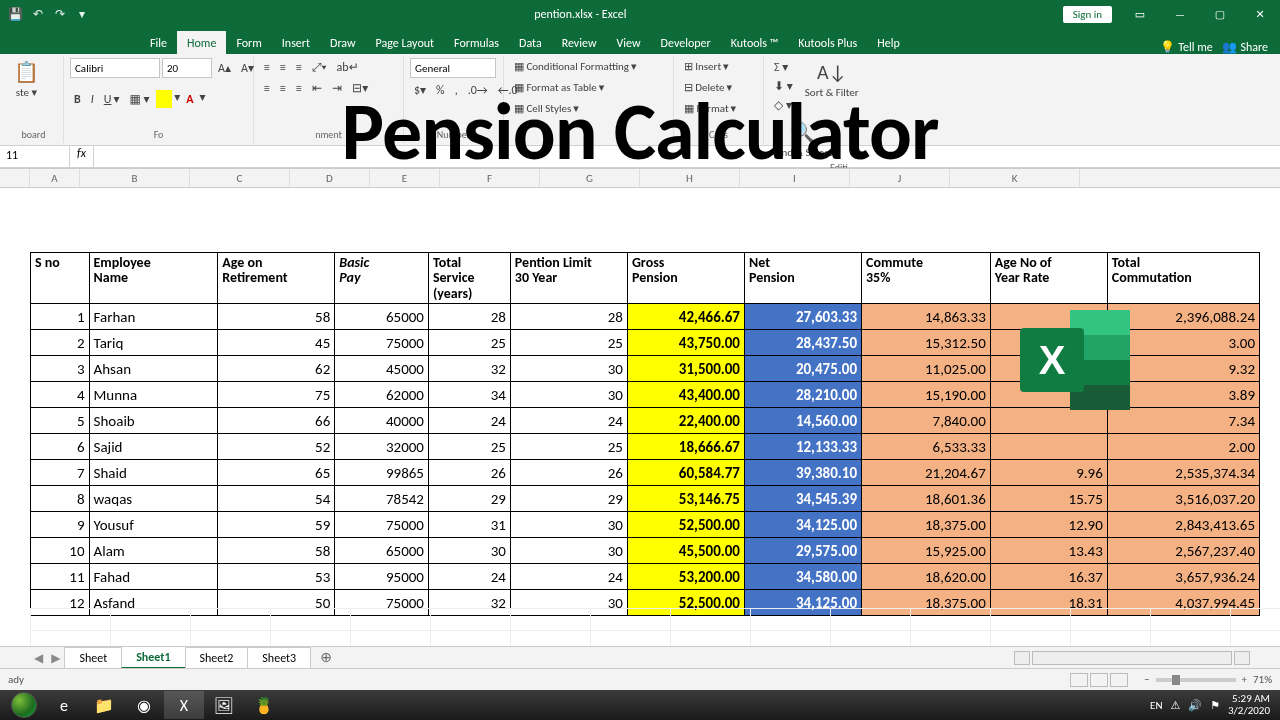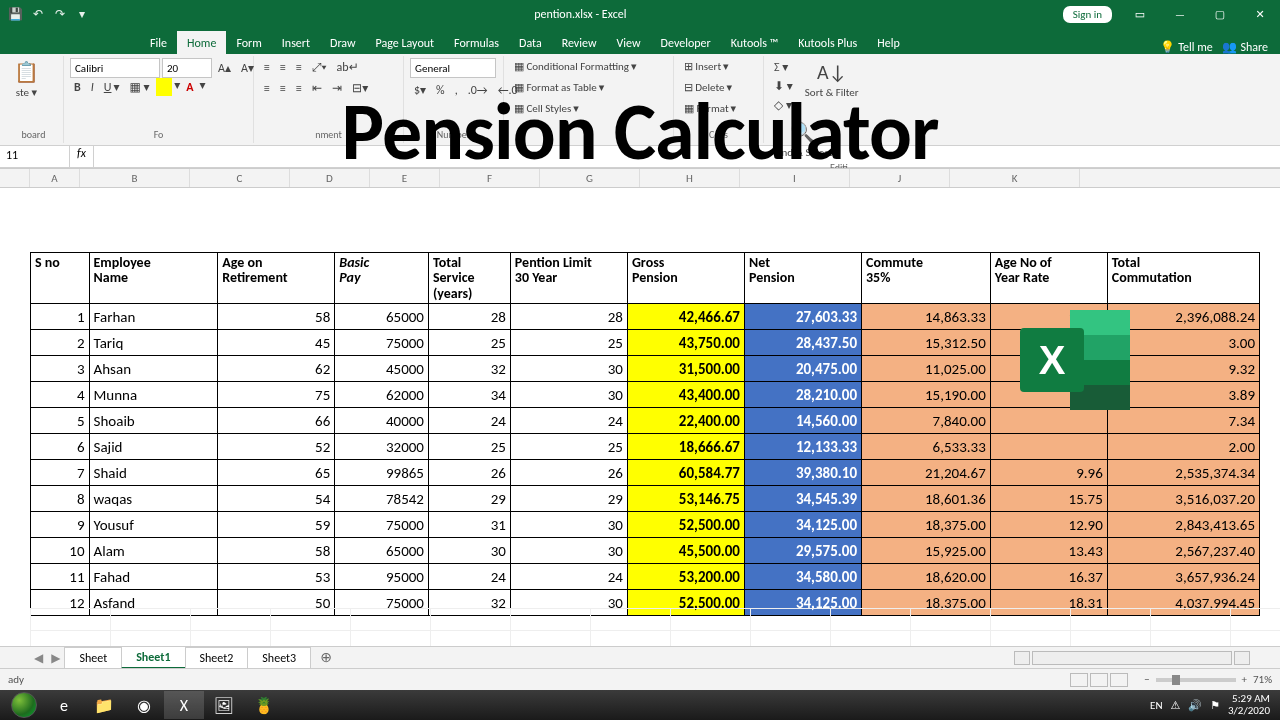--- a/index.html
+++ b/index.html
@@ -3,21 +3,21 @@
 <meta charset="utf-8">
 <style>
 * { margin:0; padding:0; box-sizing:border-box; font-family: "Segoe UI", Calibri, Arial, sans-serif; }
 body { width:1280px; height:720px; overflow:hidden; background:#fff; position:relative; }
 
 
 .titlebar { height:28px; background:#0d6b3a; display:flex; align-items:center; color:#fff; font-size:12px; }
 .titlebar .qat { display:flex; gap:6px; padding:0 8px; }
 .titlebar .qat span { width:16px; height:16px; display:inline-flex; align-items:center; justify-content:center; opacity:.9; }
 .titlebar .title { flex:1; text-align:center; }
-.titlebar .signin { background:#fff; color:#0d6b3a; padding:2px 10px; border-radius:7px; font-size:11px; margin-right:8px; }
+.titlebar .signin { background:#fff; color:#0d6b3a; padding:2px 10px; border-radius:2px; font-size:11px; margin-right:8px; }
 .titlebar .winbtn { display:flex; }
 .titlebar .winbtn span { width:40px; height:28px; display:flex; align-items:center; justify-content:center; font-size:11px; }
 
 
 .ribbontabs { height:26px; background:#0d6b3a; display:flex; padding:0 4px 0 140px; color:#fff; font-size:12px; align-items:flex-end; gap:0; }
 .ribbontabs .tab { padding:5px 10px 4px; cursor:pointer; }
 .ribbontabs .tab.active { background:#f3f3f3; color:#0d6b3a; }
 .ribbontabs .right { margin-left:auto; display:flex; align-items:center; gap:10px; padding-right:8px; font-size:12px;}
 .ribbontabs .right .share::before{content:"👥 ";}
 
@@ -155,21 +155,21 @@
   <div class="group" style="width:60px">
     <div class="gbody">
       <div class="bigbtn">
           <span class="ico">📋</span>
           <span>ste ▾</span>
         </div>
     </div>
     <div class="glabel">board</div>
   </div>
   <div class="group" style="width:190px">
-    <div class="gbody" style="flex-direction:column;gap:0">
+    <div class="gbody" style="flex-direction:column;gap:12px">
       <div style="display:flex;gap:2px">
         <input class="fontbox name" value="Calibri" style="">
         <input class="fontbox size" value="20" style="">
         <span class="btnsm">A▴</span>
         <span class="btnsm">A▾</span>
       </div>
       <div style="display:flex;gap:2px">
         <span class="btnsm">
             <b>B</b>
           </span>

